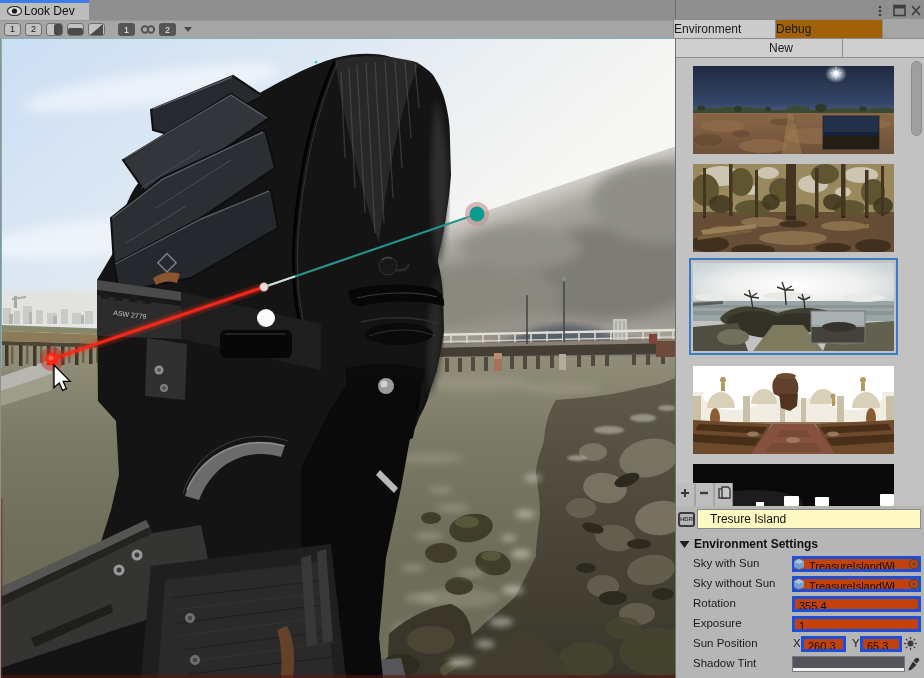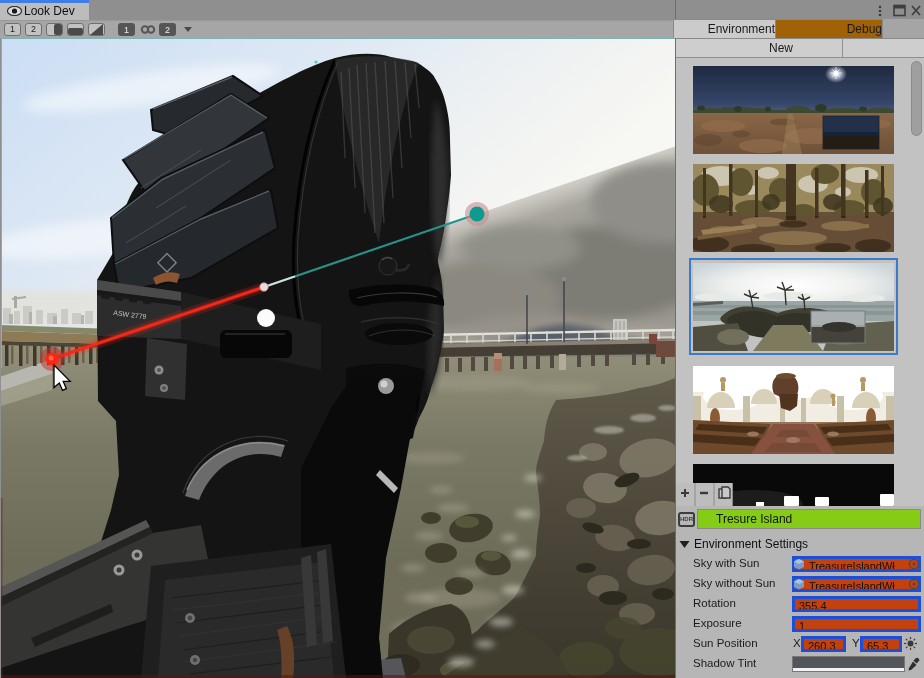--- a/index.html
+++ b/index.html
@@ -13,38 +13,38 @@
   #toolbar{left:0;top:20px;width:676px;height:18px;background:#a6a6a6;
        border-top:1px solid #999;box-sizing:border-box;}
   .tbtn{position:absolute;top:2px;width:17px;height:13px;background:#c2c2c2;
        border:1px solid #6f6f6f;border-radius:3px;box-sizing:border-box;
        font-size:9px;color:#222;text-align:center;line-height:11px;}
   
   #panel{left:676px;top:19px;width:248px;height:659px;background:#b6b6b6;}
   #ptabs{left:676px;top:19px;width:248px;height:20px;background:#a5a5a5;
        border-bottom:1px solid #8a8a8a;box-sizing:border-box;}
   .ptab{position:absolute;top:0;height:19px;font-size:12px;color:#1a1a1a;
-       text-align:right;line-height:19px;box-sizing:border-box;}
+       text-align:left;line-height:19px;box-sizing:border-box;}
   #newload{left:676px;top:39px;width:248px;height:19px;background:#cecece;
        border-bottom:1px solid #909090;box-sizing:border-box;}
   .nlb{position:absolute;top:0;height:18px;font-size:12px;color:#1a1a1a;
        text-align:center;line-height:18px;padding-left:44px;}
   .thumb{position:absolute;left:693px;width:201px;height:88px;overflow:hidden;}
   #selbox{left:689px;top:258px;width:209px;height:97px;border:2px solid #3a7bc8;
        box-sizing:border-box;}
   #btnbar{left:676px;top:483px;width:57px;height:23px;background:#bdbdbd;
         border-right:1px solid #8a8a8a;box-sizing:border-box;}
   #hdrrow{left:676px;top:506px;width:248px;height:26px;background:#b6b6b6;}
-  #hdrfield{left:697px;top:509px;width:224px;height:20px;background:#84cc16;
+  #hdrfield{left:697px;top:509px;width:224px;height:20px;background:#fef9c3;
         border:1px solid #8a8a8a;box-sizing:border-box;font-size:12px;color:#111;
-        line-height:18px;padding-left:18px;}
+        line-height:18px;padding-left:12px;}
   #hdrbadge{left:678px;top:512px;width:17px;height:15px;border:2px solid #3c3c3c;
         border-radius:3px;box-sizing:border-box;font-size:6px;font-weight:bold;
         color:#3c3c3c;text-align:center;line-height:11px;}
-  #envhdr{left:679px;top:537px;font-size:12px;font-weight:normal;color:#101010;}
+  #envhdr{left:679px;top:537px;font-size:12px;font-weight:bold;color:#101010;}
   .lbl{position:absolute;left:693px;font-size:11.5px;color:#1b1b1b;}
   .fld{position:absolute;left:792px;width:129px;height:16px;background:#c2410c;
       border:3px solid #1d4ed8;box-sizing:border-box;font-size:11px;color:#111;
       line-height:14px;padding-left:4px;overflow:hidden;white-space:nowrap;}
   
   #scene{left:1px;top:38px;}
 </style>
 </head>
 <body>
 <div class="abs" id="titlebar"></div>

